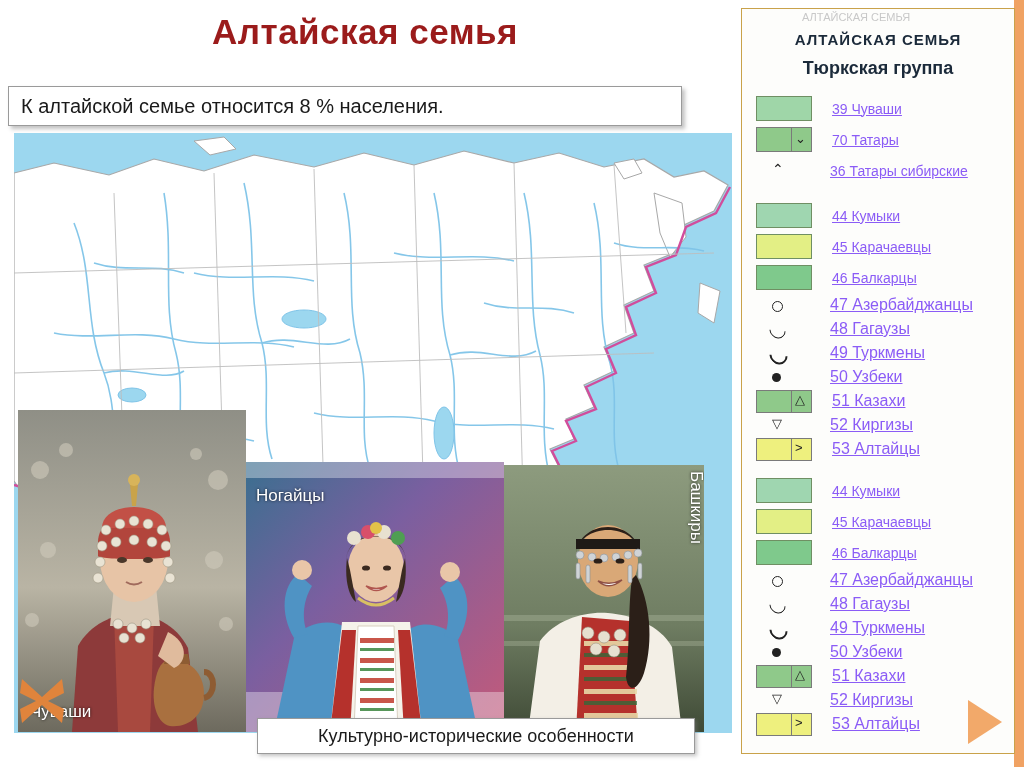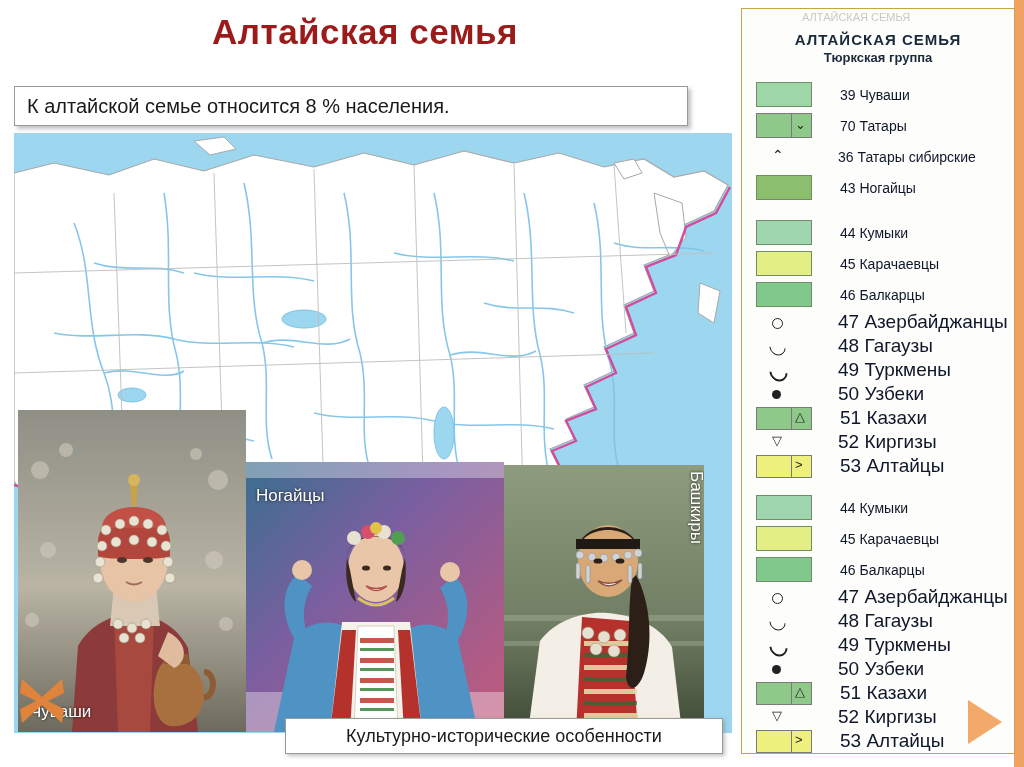--- a/index.html
+++ b/index.html
@@ -22,21 +22,21 @@
   }
   
   .title{
     position:absolute;left:0;top:12px;width:730px;
     text-align:center;
     font-size:35px;font-weight:bold;color:#9b1b1b;
     letter-spacing:0.5px;
   }
   
   .subtitle-box{
-    position:absolute;left:14px;top:86px;width:672px;height:38px;
+    position:absolute;left:8px;top:86px;width:672px;height:38px;
     background:#ffffff;border:1px solid #9a9a9a;
     box-shadow:3px 3px 4px rgba(120,120,120,0.45);
     display:flex;align-items:center;
   }
   .subtitle-box span{
     font-size:20px;color:#1a1a1a;padding-left:12px;
   }
   
   .map{
     position:absolute;left:14px;top:133px;width:718px;height:600px;
@@ -50,60 +50,60 @@
   }
   .photo .cap{
     position:absolute;color:#ffffff;font-size:17px;
     text-shadow:0 0 3px rgba(0,0,0,.8);
   }
   #photo-chuvash{left:18px;top:410px;width:228px;height:322px;}
   #photo-tatar{left:246px;top:462px;width:258px;height:270px;}
   #photo-bashkir{left:504px;top:465px;width:200px;height:267px;}
   
   .bottom-box{
-    position:absolute;left:285px;top:718px;width:436px;height:34px;
+    position:absolute;left:257px;top:718px;width:436px;height:34px;
     background:#ffffff;border:1px solid #9a9a9a;
     box-shadow:2px 2px 4px rgba(120,120,120,.45);
     display:flex;align-items:center;justify-content:center;
   }
   .bottom-box span{font-size:18px;color:#1a1a1a;}
   
   .xmark{
     position:absolute;left:14px;top:673px;width:56px;height:56px;
   }
   
   .legend{
     position:absolute;left:741px;top:8px;width:272px;height:744px;
     background:#fdfdfb;border:1px solid #c9a24a;
   }
   .legend-title{
     text-align:center;font-weight:bold;font-size:15px;color:#1b2a3a;
     letter-spacing:1px;margin-top:22px;
   }
   .legend-sub{
-    text-align:center;font-size:13px;color:#1b2a3a;margin-top:2px;font-weight:bold;
+    text-align:center;font-size:18px;color:#1b2a3a;margin-top:10px;font-weight:bold;
   }
   .legend-ghost{
     position:absolute;left:60px;top:2px;font-size:11px;color:#c8c8c8;
   }
   .row{
     display:flex;align-items:center;height:31px;padding-left:14px;
   }
   .row.small{height:24px;}
   .swatch{
     width:54px;height:23px;border:1px solid #6f8f63;flex:0 0 auto;
     position:relative;
   }
   .sym{
     width:54px;height:23px;flex:0 0 auto;position:relative;
   }
   .lbl{
-    font-size:14px;color:#0f172a;margin-left:28px;white-space:nowrap;
-  }
-  .lbl.sm{font-size:19px;}
+    font-size:14px;color:#8b5cf6;margin-left:20px;white-space:nowrap;text-decoration:underline;
+  }
+  .lbl.sm{font-size:16px;}
   .gap{height:14px;}
   
   .g-circ{position:absolute;left:16px;top:7px;width:9px;height:9px;border:1.4px solid #222;border-radius:50%;}
   .g-dot{position:absolute;left:16px;top:7px;width:9px;height:9px;background:#222;border-radius:50%;}
   .g-arcL{position:absolute;left:14px;top:4px;width:13px;height:15px;border:1.6px solid #222;border-radius:50%;border-right-color:transparent;border-top-color:transparent;transform:rotate(-45deg);}
   .g-arcH{position:absolute;left:14px;top:4px;width:13px;height:15px;border:2.4px solid #222;border-radius:50%;border-right-color:transparent;border-top-color:transparent;transform:rotate(-45deg);}
   .tri-out{position:absolute;left:29px;top:5px;font-size:13px;line-height:13px;color:#222;}
   .boxsym{
     width:54px;height:23px;border:1px solid #7a7a7a;position:relative;background:#ffffff;
   }
@@ -424,24 +424,20 @@
           <span class="caret">⌄</span>
       </div>
       <div class="lbl">70 Татары</div>
     </div>
     <div class="row">
       <div class="sym">
           <span class="caret-alone">⌃</span>
         </div>
       <div class="lbl">36 Татары сибирские</div>
     </div>
-    <div class="row">
-      <div class="swatch" style="background:#8cbf6d"></div>
-      <div class="lbl">43 Ногайцы</div>
-    </div>
 
     <div class="gap"></div>
     <div class="row">
       <div class="swatch" style="background:#9fd6b0"></div>
       <div class="lbl">44 Кумыки</div>
     </div>
     <div class="row">
       <div class="swatch" style="background:#e3ef85"></div>
       <div class="lbl">45 Карачаевцы</div>
     </div>

